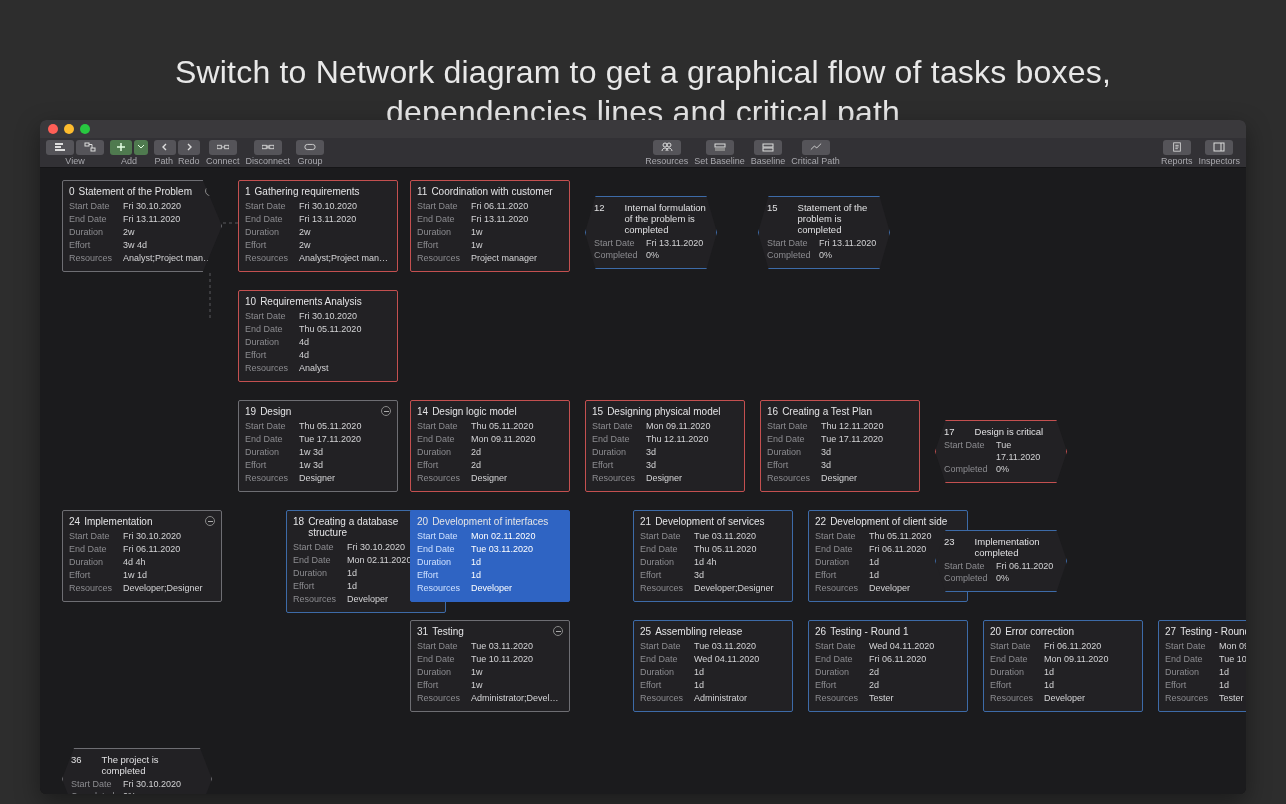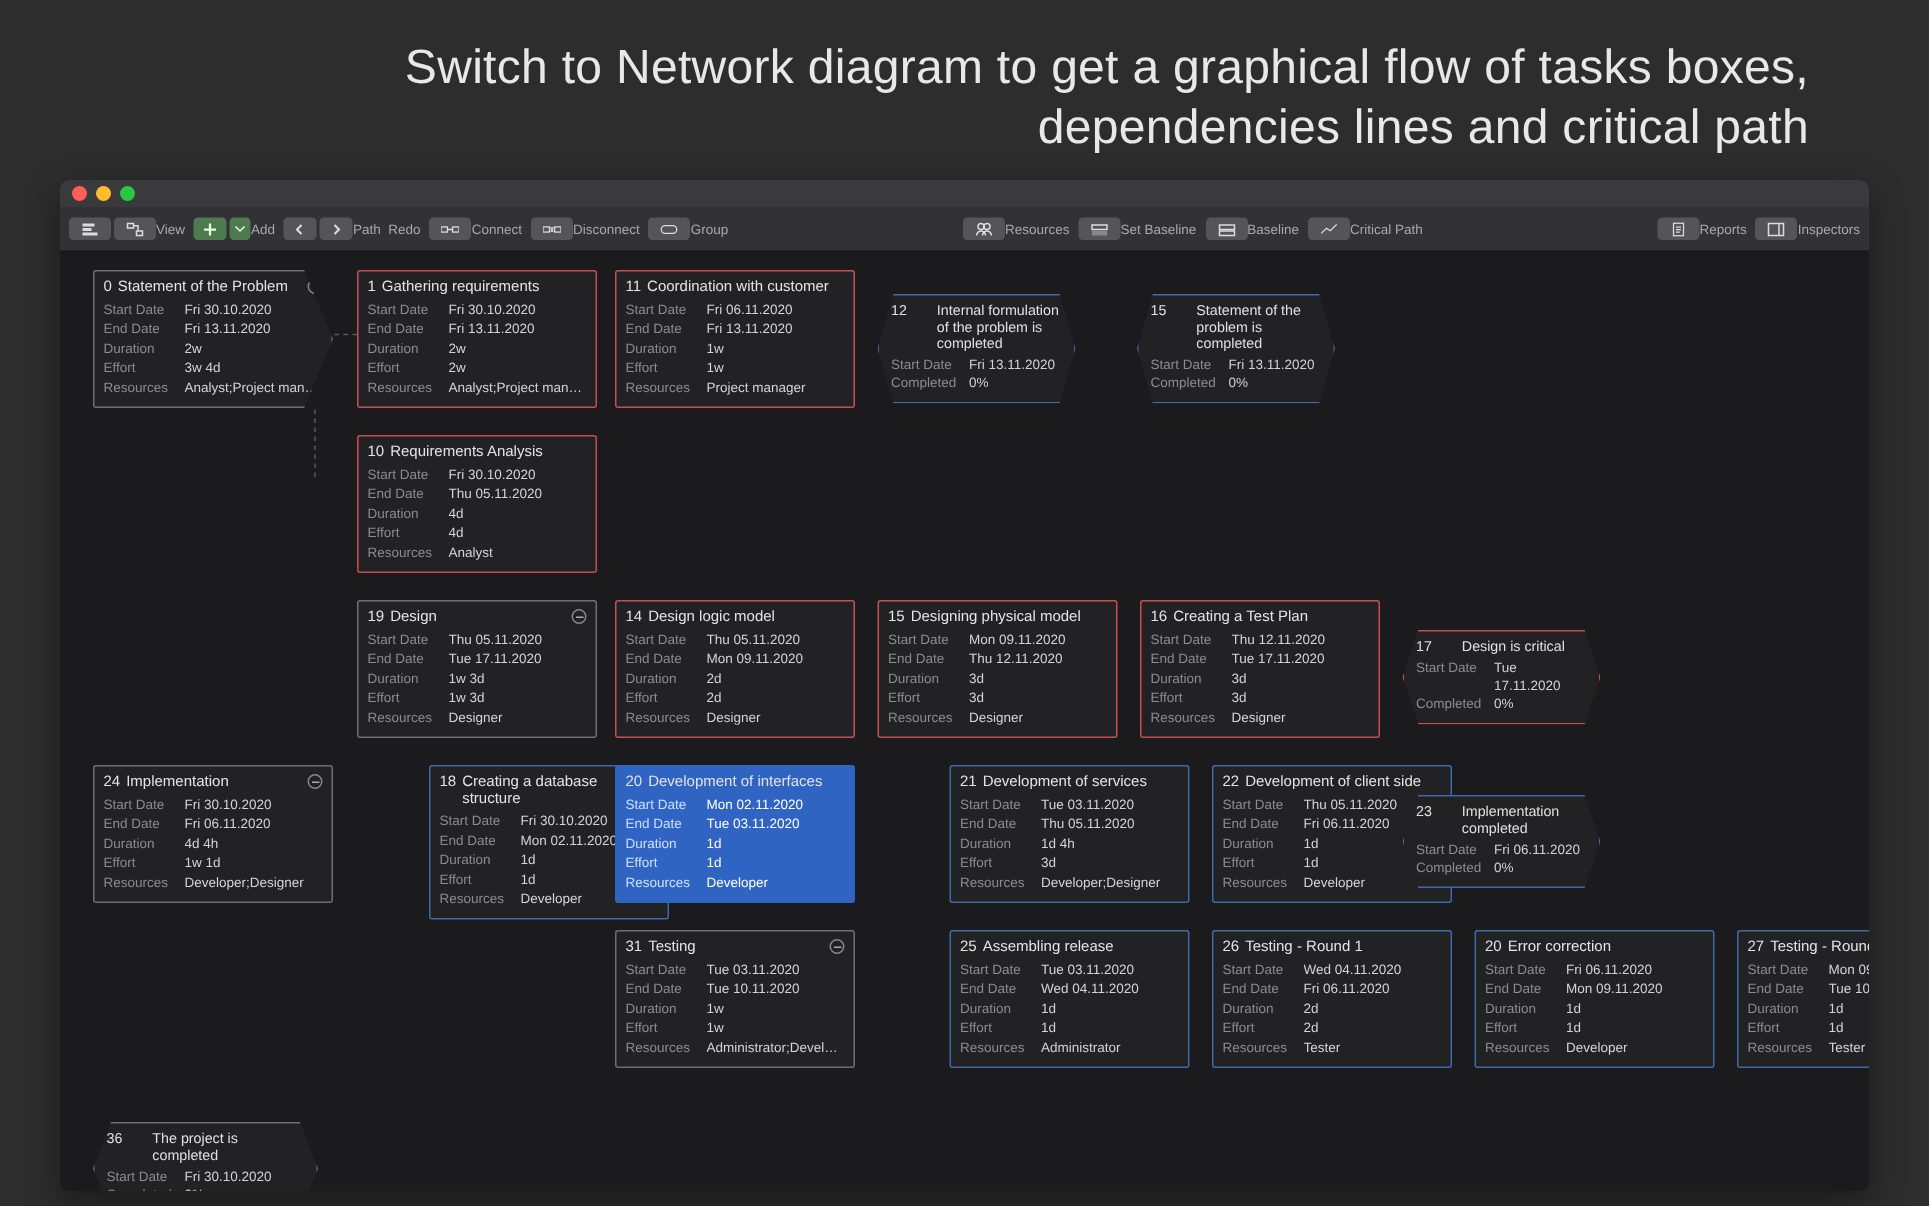--- a/index.html
+++ b/index.html
@@ -7,27 +7,28 @@
     margin: 0;
     background: #2d2d2d;
     width: 1286px;
     height: 804px;
     overflow: hidden;
     font-size: 11px;
     font-weight: 300;
     color: #ccc;
   }
   .headline {
-    text-align: right;
+    text-align: center;
     color: #e8e8e8;
     font-size: 32px;
     font-weight: 300;
     line-height: 1.25;
     padding: 24px 80px 0 80px;
     letter-spacing: 0.2px;
+    margin-top: 28px;
   }
 
   
   .window {
     position: absolute;
     left: 40px;
     top: 120px;
     width: 1206px;
     height: 674px;
     background: #1a1a1a;
@@ -60,21 +61,21 @@
   
   .toolbar {
     height: 30px;
     background: #323135;
     border-bottom: 1px solid #151517;
     display: flex;
     align-items: stretch;
     padding: 0 6px;
     gap: 6px;
   }
-  .tb-group { display:flex; align-items:center; justify-content:center; }
+  .tb-group { display:flex; flex-direction:column; align-items:center; justify-content:center; }
   .tb-group.grow { flex:1 }
   .tb-btns { display:flex; gap:2px; align-items:center; height:16px;}
   .tb-btn {
     background:#555459;
     height:15px; min-width:28px;
     border-radius:3px;
     display:flex; align-items:center; justify-content:center;
     color:#d6d6d8;
   }
   .tb-btn.plus{ background:#4f7a4f; }

